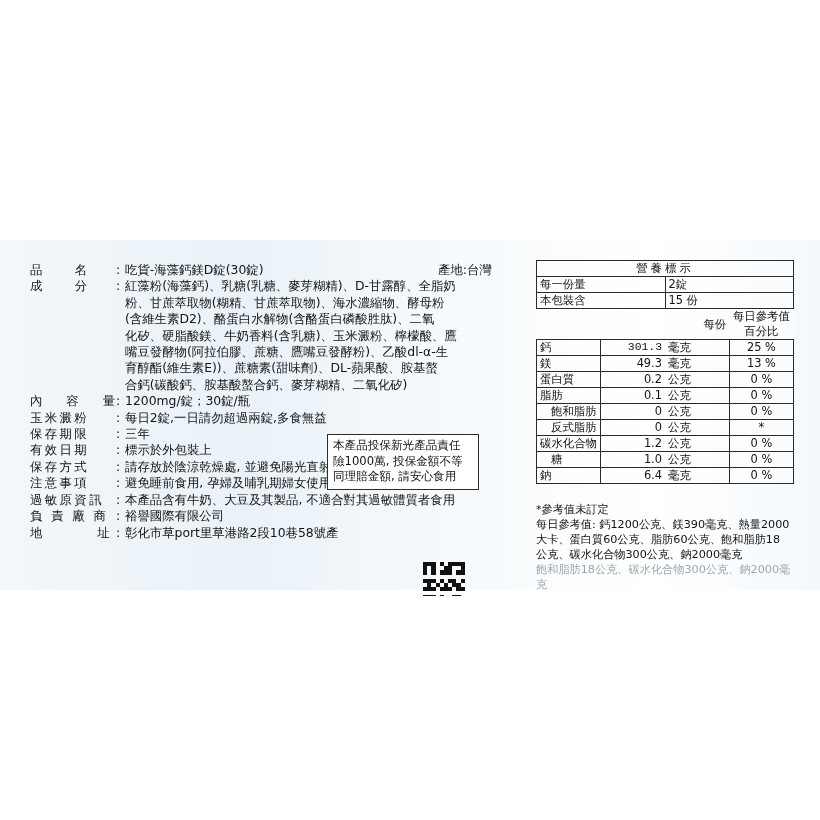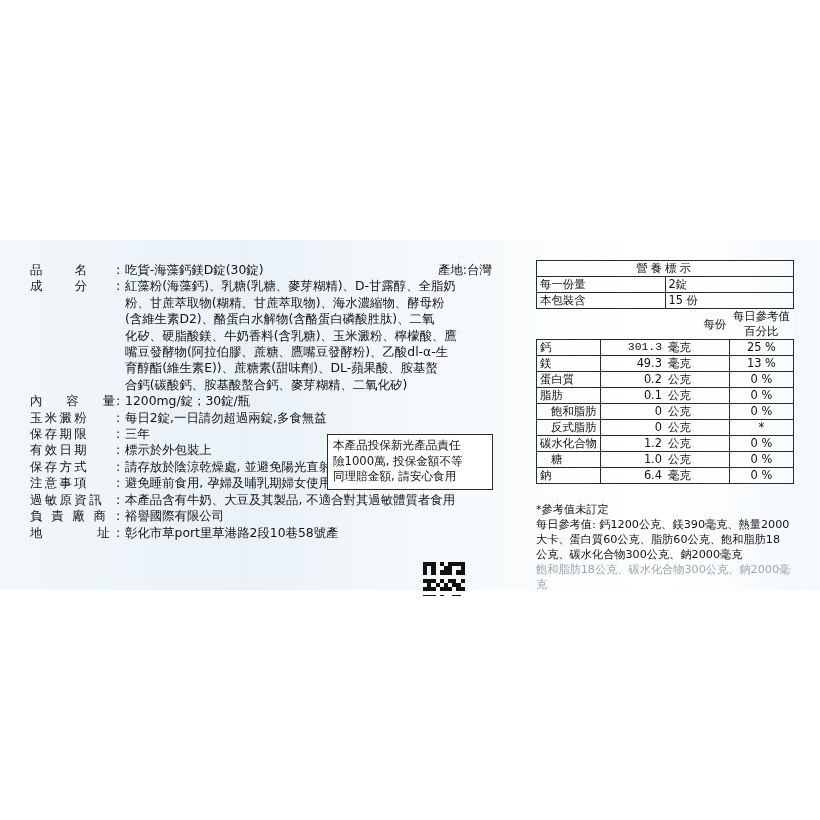--- a/index.html
+++ b/index.html
@@ -75,21 +75,21 @@
   }
 
   
   #ingredients .ln { display: block; }
 
   
   #insurance {
     position: absolute;
     left: 327px;
     top: 194px;
-    width: 166px;
+    width: 152px;
     border: 1px solid #2b2b2b;
     background: #ffffff;
     font-size: 11.6px;
     line-height: 15.5px;
     padding: 3px 5px 4px 5px;
     color: #111;
     box-sizing: border-box;
   }
   #insurance .ln { display: block; }
 

